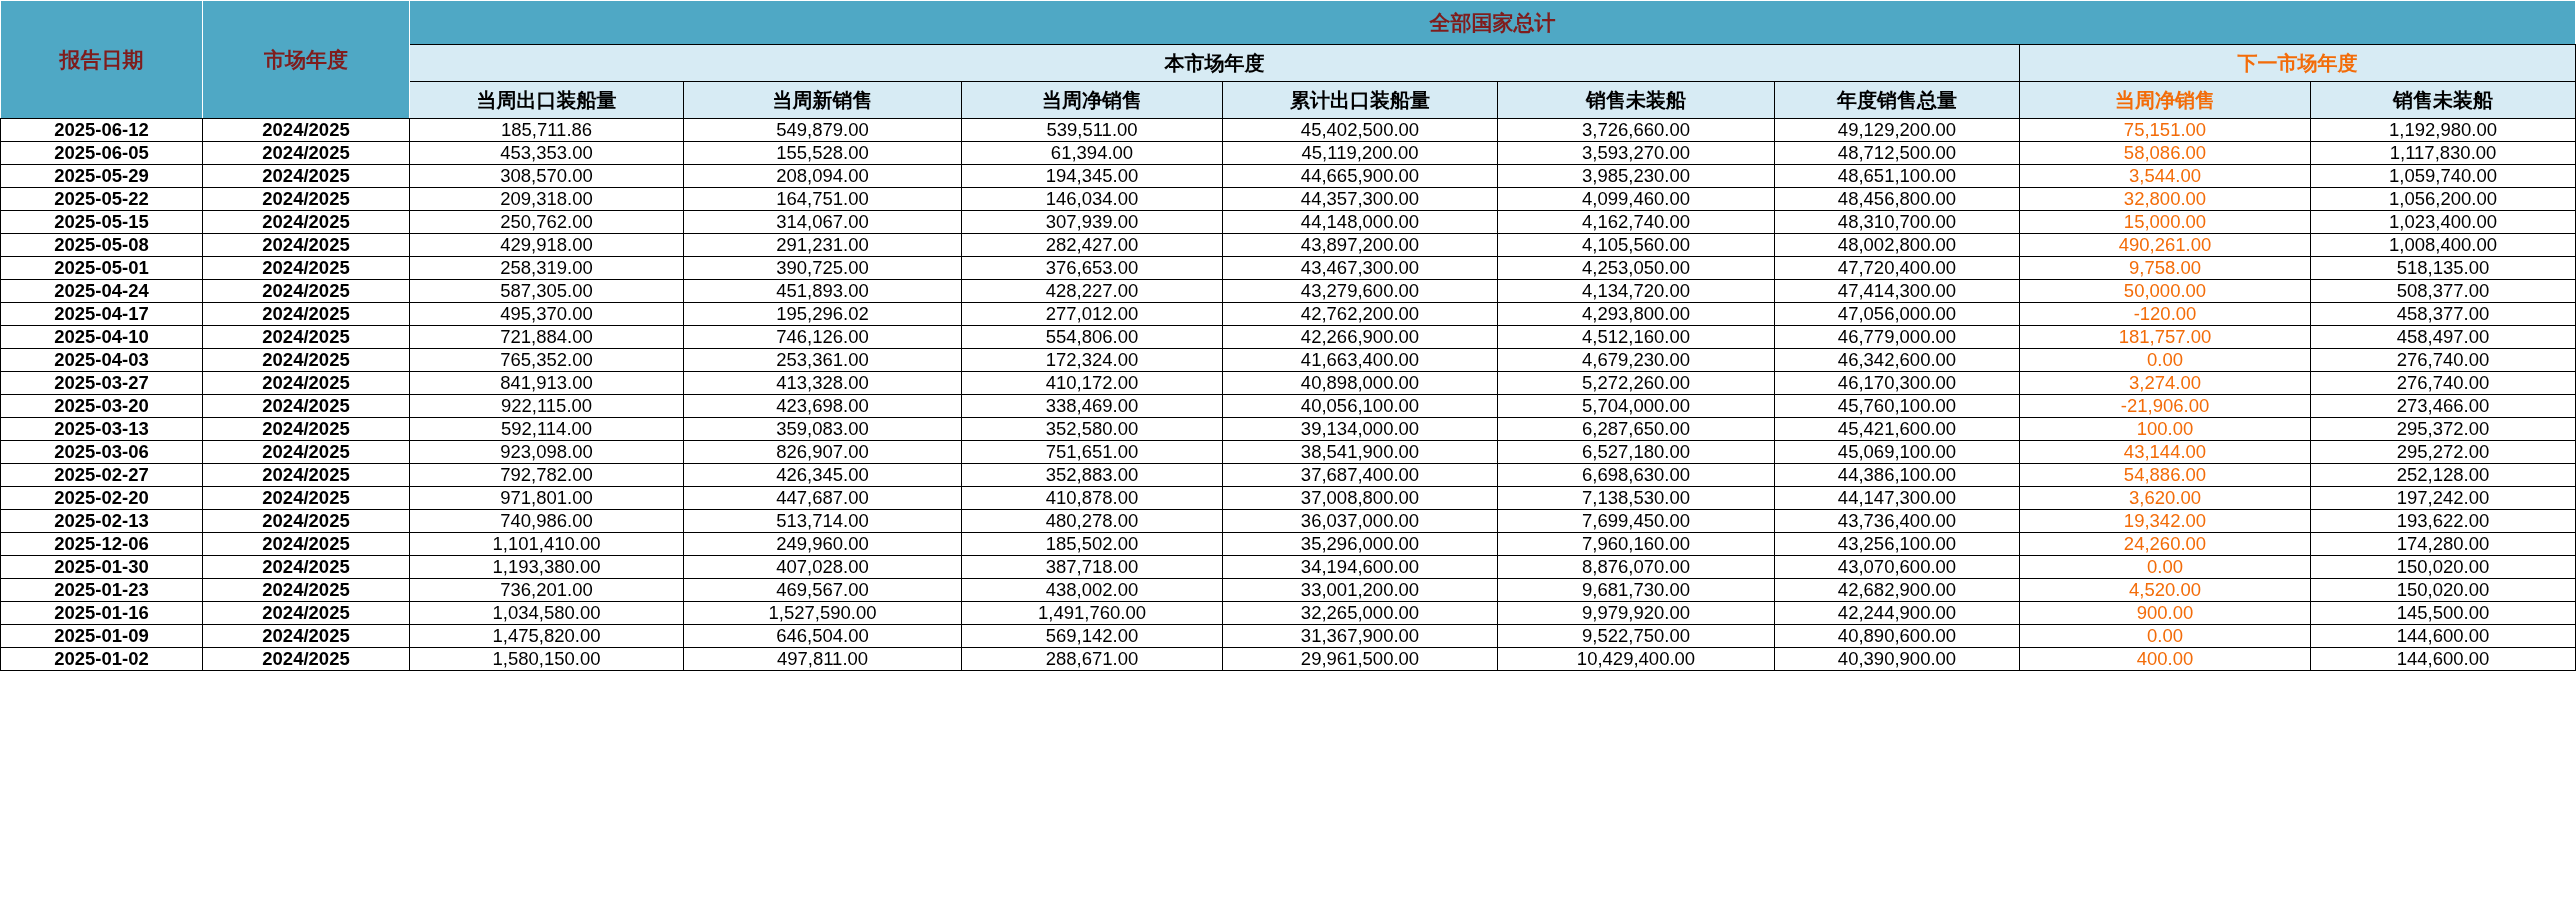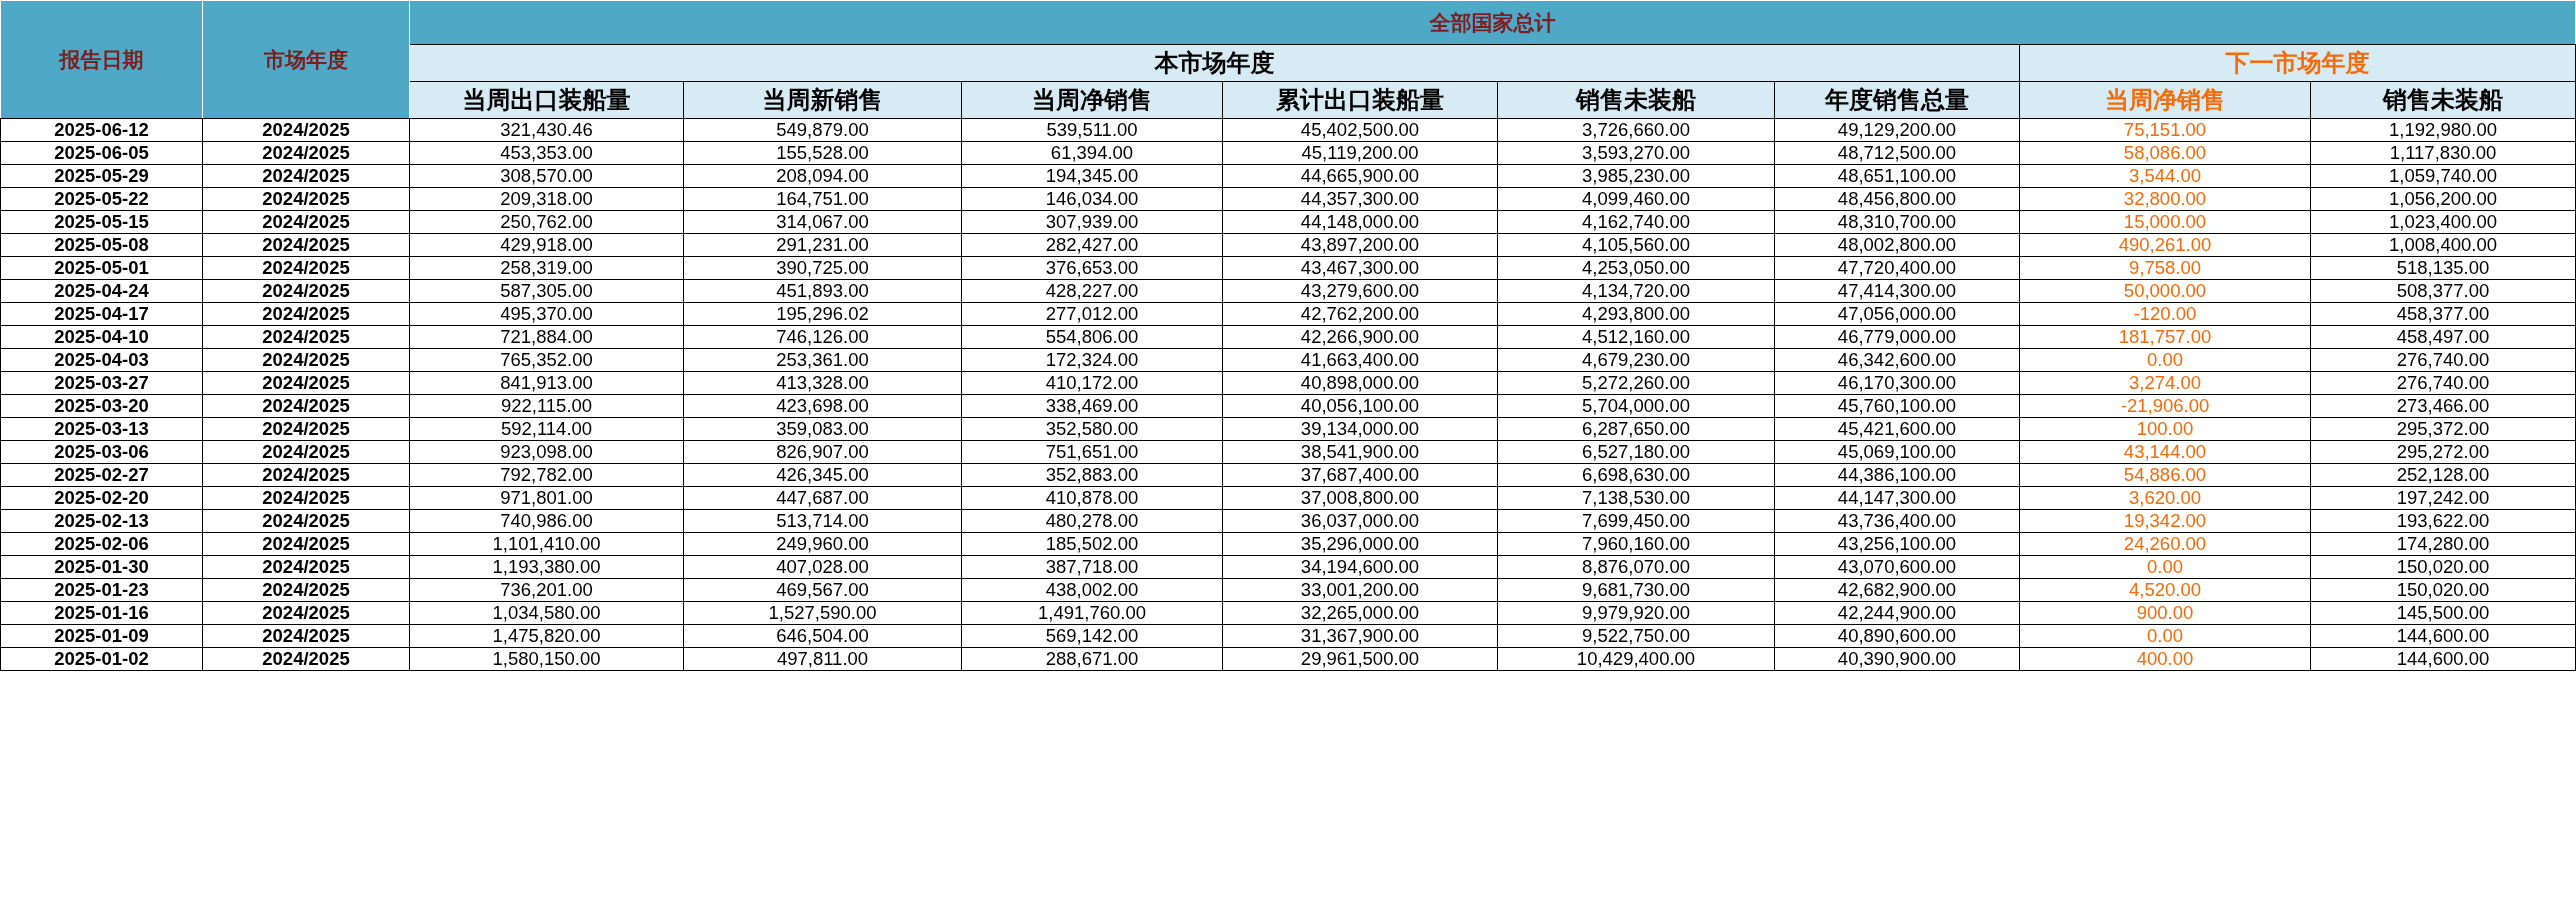--- a/index.html
+++ b/index.html
@@ -28,21 +28,21 @@
     font-weight:bold;
     font-size:21px;
     border:1.5px solid #fff;
   }
   .teal.bottom-black{border-bottom:1.5px solid #000;}
   
   .lb{
     background:var(--lightblue,#D7EBF4);
     color:#000;
     font-weight:bold;
-    font-size:24px;
+    font-size:20px;
     border:1.5px solid #000;
   }
   .lb.orange-text{color:var(--orange,#F36C09);}
   
   tbody td{
     background:#fff;
     color:#000;
     font-size:18.5px;
     border-left:1.5px solid #000;
     border-right:1.5px solid #000;
@@ -90,21 +90,21 @@
       <th class="lb">销售未装船</th>
       <th class="lb">年度销售总量</th>
       <th class="lb orange-text">当周净销售</th>
       <th class="lb">销售未装船</th>
     </tr>
   </thead>
   <tbody id="table-body">
       <tr>
         <td class="date">2025-06-12</td>
         <td class="date">2024/2025</td>
-        <td class="num">321,430.46</td>
+        <td class="num">185,711.86</td>
         <td class="num">549,879.00</td>
         <td class="num">539,511.00</td>
         <td class="num">45,402,500.00</td>
         <td class="num">3,726,660.00</td>
         <td class="num">49,129,200.00</td>
         <td class="num orange">75,151.00</td>
         <td class="num">1,192,980.00</td>
       </tr>
       <tr>
         <td class="date">2025-06-05</td>
@@ -304,21 +304,21 @@
         <td class="num">740,986.00</td>
         <td class="num">513,714.00</td>
         <td class="num">480,278.00</td>
         <td class="num">36,037,000.00</td>
         <td class="num">7,699,450.00</td>
         <td class="num">43,736,400.00</td>
         <td class="num orange">19,342.00</td>
         <td class="num">193,622.00</td>
       </tr>
       <tr>
-        <td class="date">2025-02-06</td>
+        <td class="date">2025-12-06</td>
         <td class="date">2024/2025</td>
         <td class="num">1,101,410.00</td>
         <td class="num">249,960.00</td>
         <td class="num">185,502.00</td>
         <td class="num">35,296,000.00</td>
         <td class="num">7,960,160.00</td>
         <td class="num">43,256,100.00</td>
         <td class="num orange">24,260.00</td>
         <td class="num">174,280.00</td>
       </tr>

